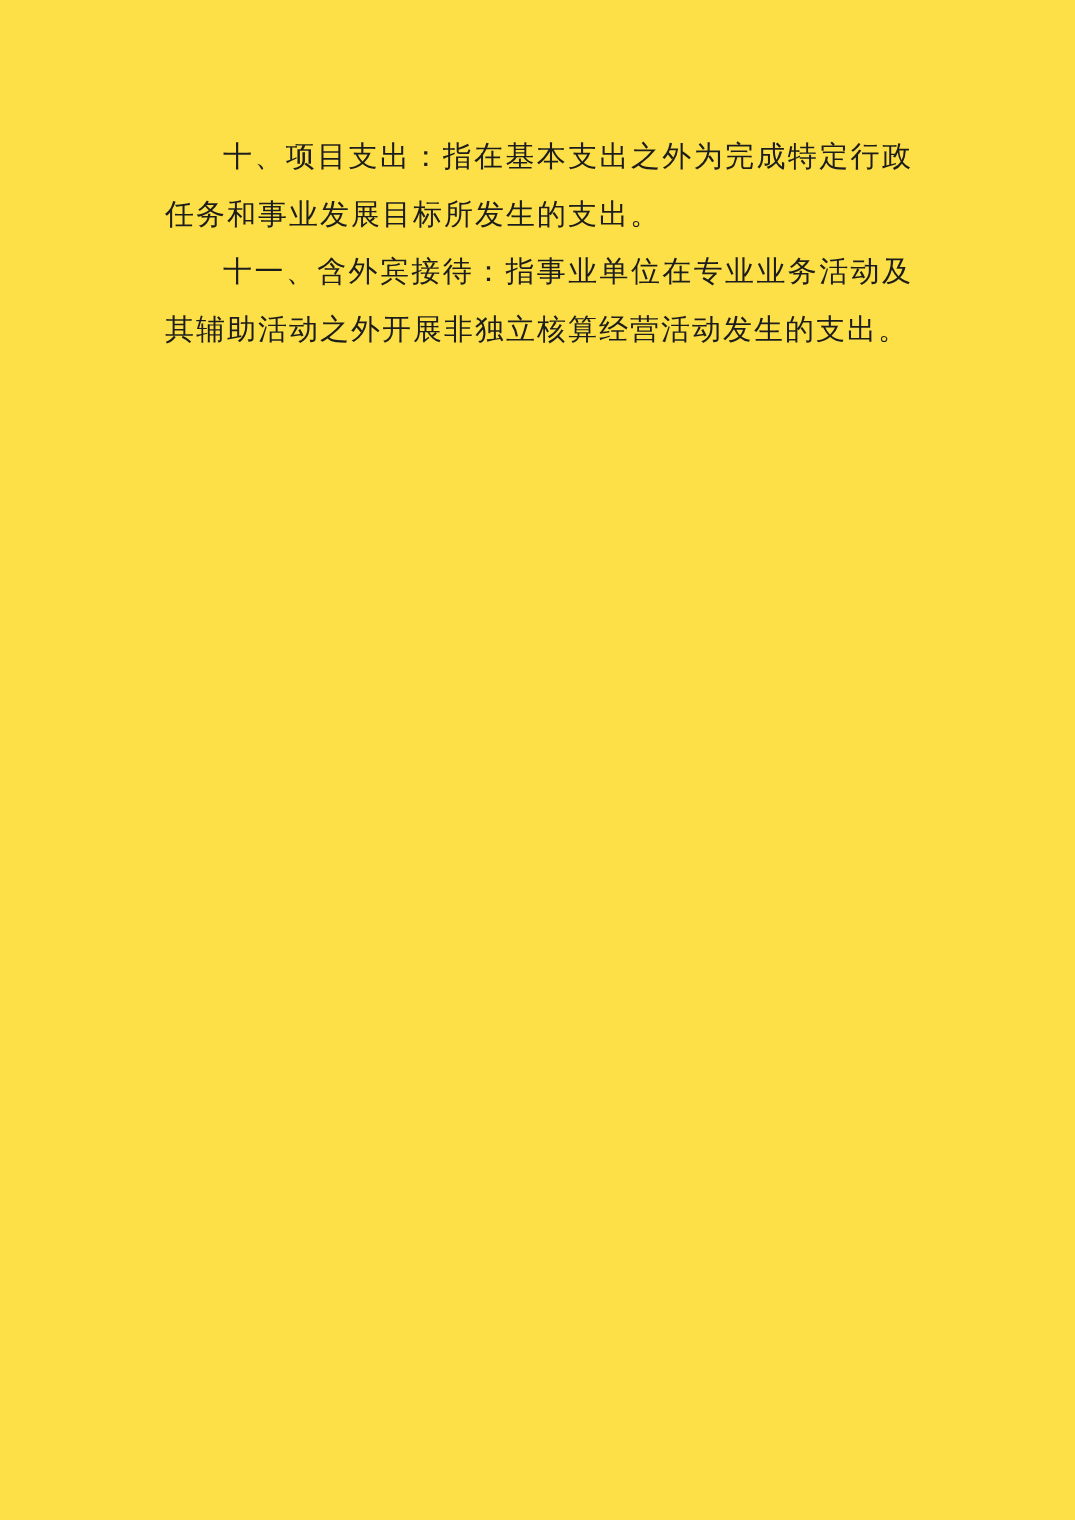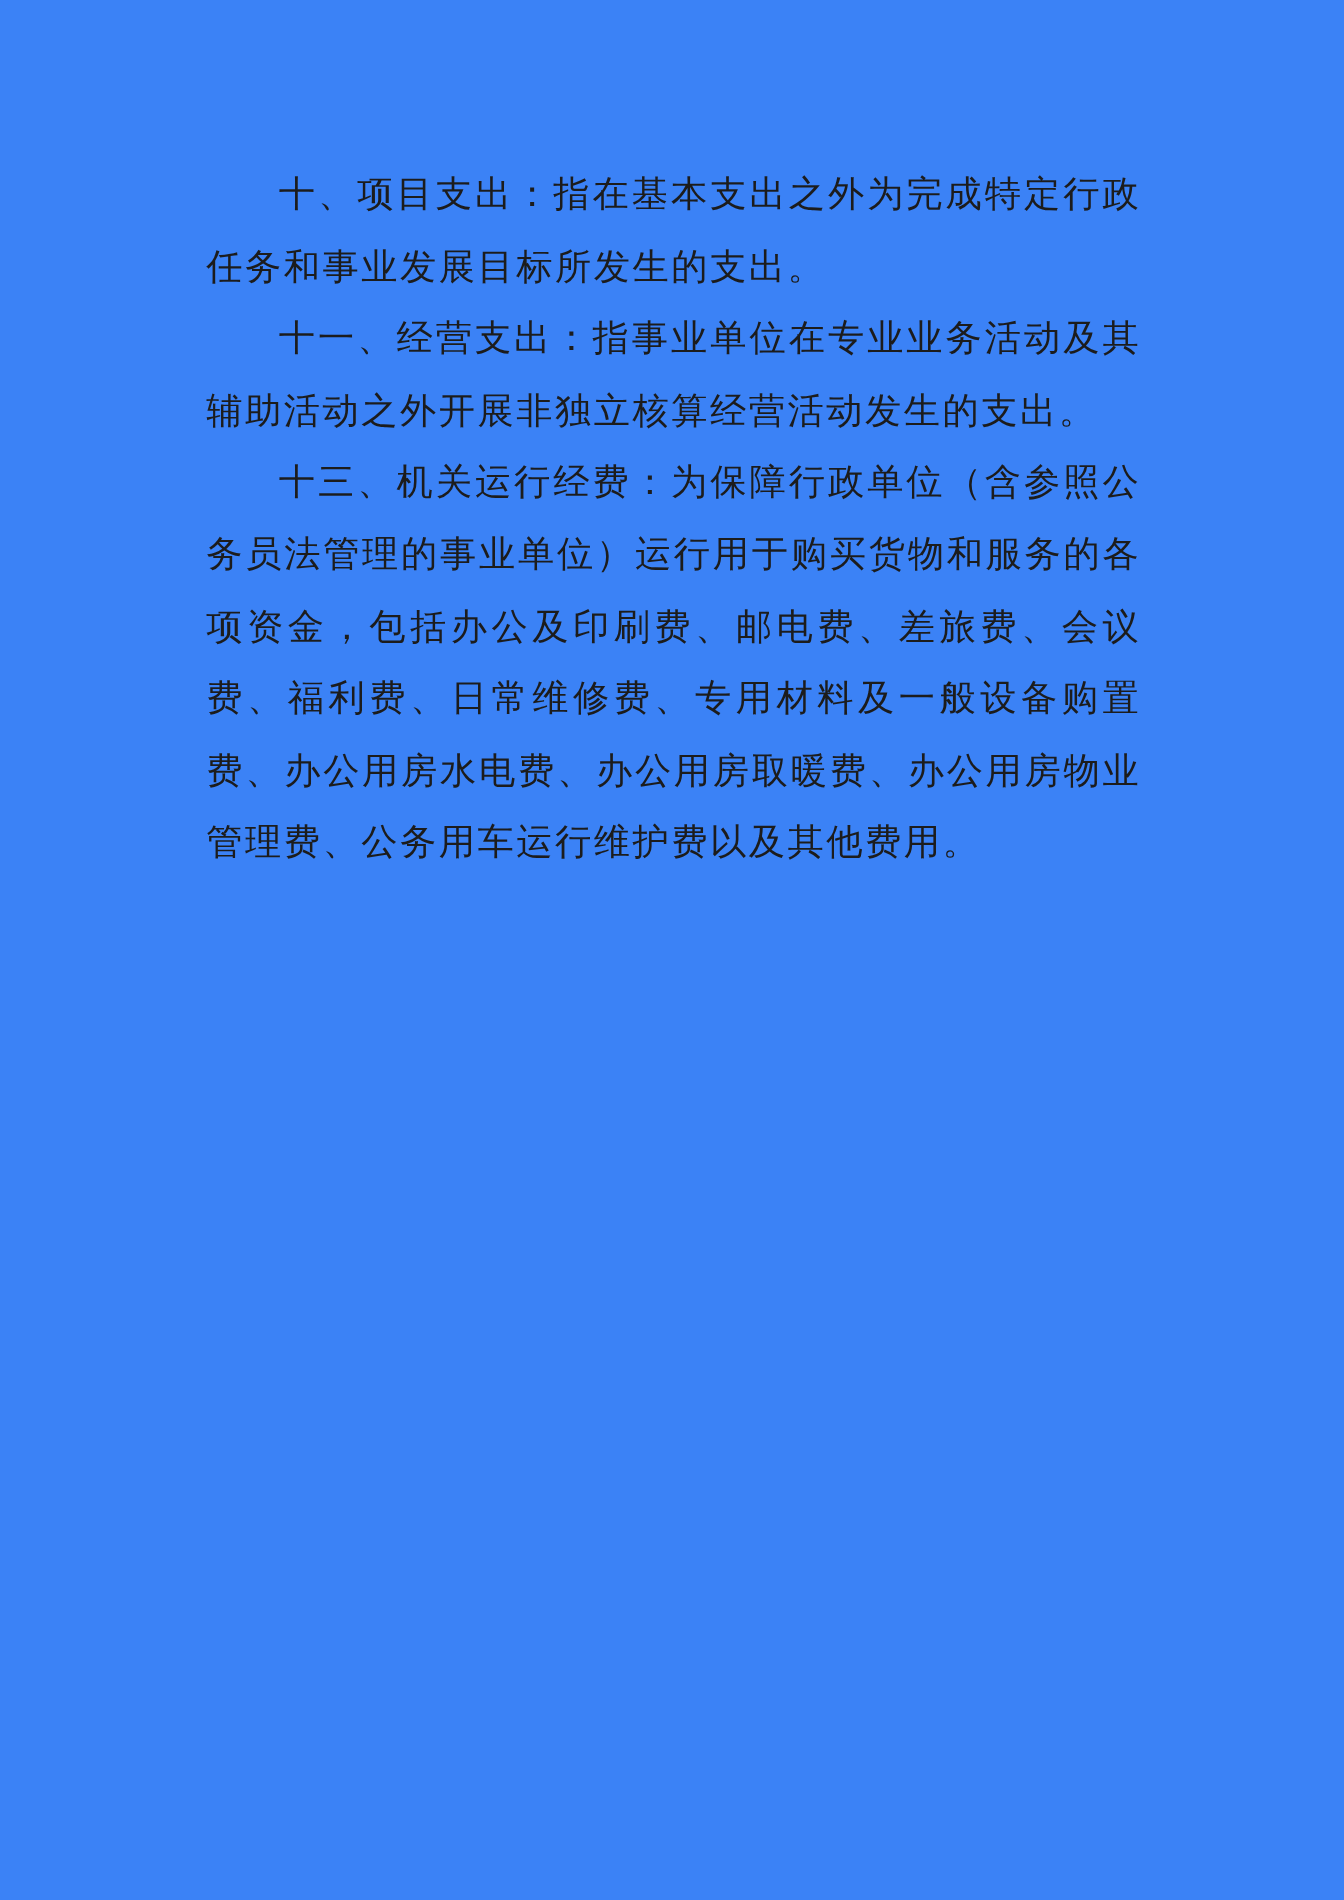--- a/index.html
+++ b/index.html
@@ -5,21 +5,21 @@
   html, body {
     margin: 0;
     padding: 0;
     background: #ffffff;
   }
   .page {
     position: relative;
     width: 1075px;
     height: 1520px;
     margin: 0 auto;
-    background: #3b82f6;
+    background: #fde047;
     overflow: hidden;
     box-sizing: border-box;
     padding: 128px 162px 0 165px;
   }
   .doc-body {
     width: 748px;
   }
   .doc-body p {
     margin: 0;
     font-family: "Liberation Serif", "DejaVu Serif", serif;
@@ -32,16 +32,15 @@
     text-indent: 2em;
     word-break: break-all;
   }
 </style>
 </head>
 <body>
 
 <div class="page">
   <div class="doc-body">
     <p>十、项目支出：指在基本支出之外为完成特定行政任务和事业发展目标所发生的支出。</p>
-    <p>十一、经营支出：指事业单位在专业业务活动及其辅助活动之外开展非独立核算经营活动发生的支出。</p>
-    <p>十三、机关运行经费：为保障行政单位（含参照公务员法管理的事业单位）运行用于购买货物和服务的各项资金，包括办公及印刷费、邮电费、差旅费、会议费、福利费、日常维修费、专用材料及一般设备购置费、办公用房水电费、办公用房取暖费、办公用房物业管理费、公务用车运行维护费以及其他费用。</p>
+    <p>十一、含外宾接待：指事业单位在专业业务活动及其辅助活动之外开展非独立核算经营活动发生的支出。</p>
   </div>
 </div>
 
 </body></html>

